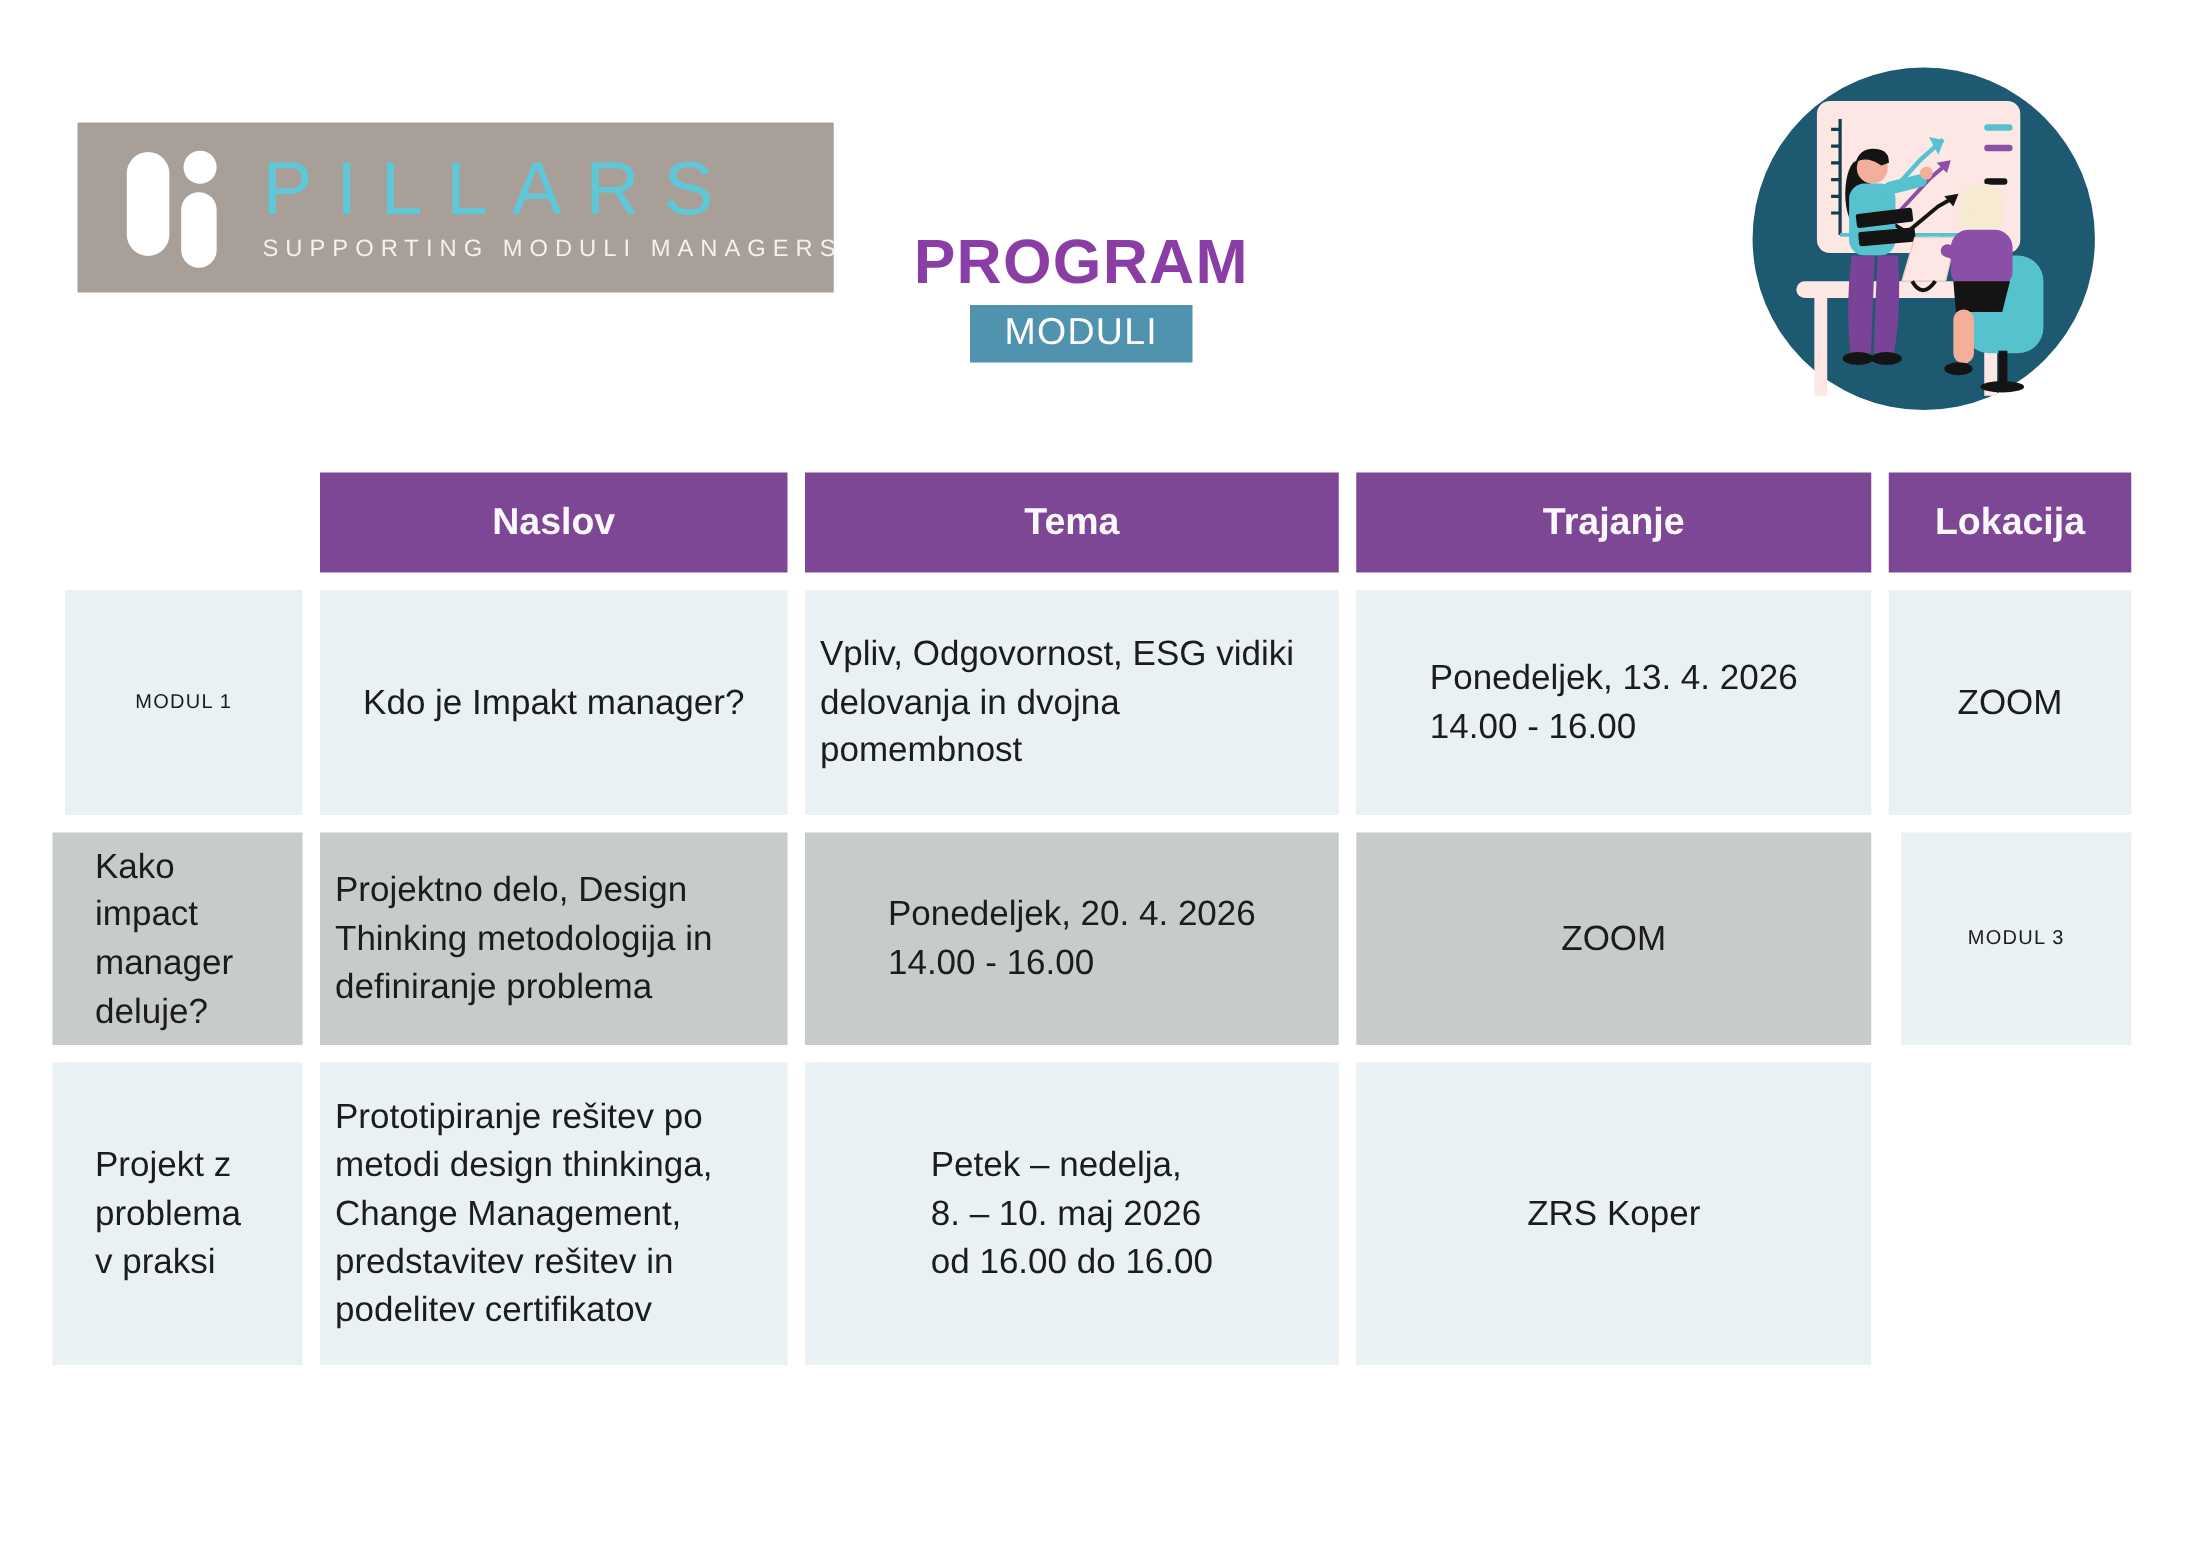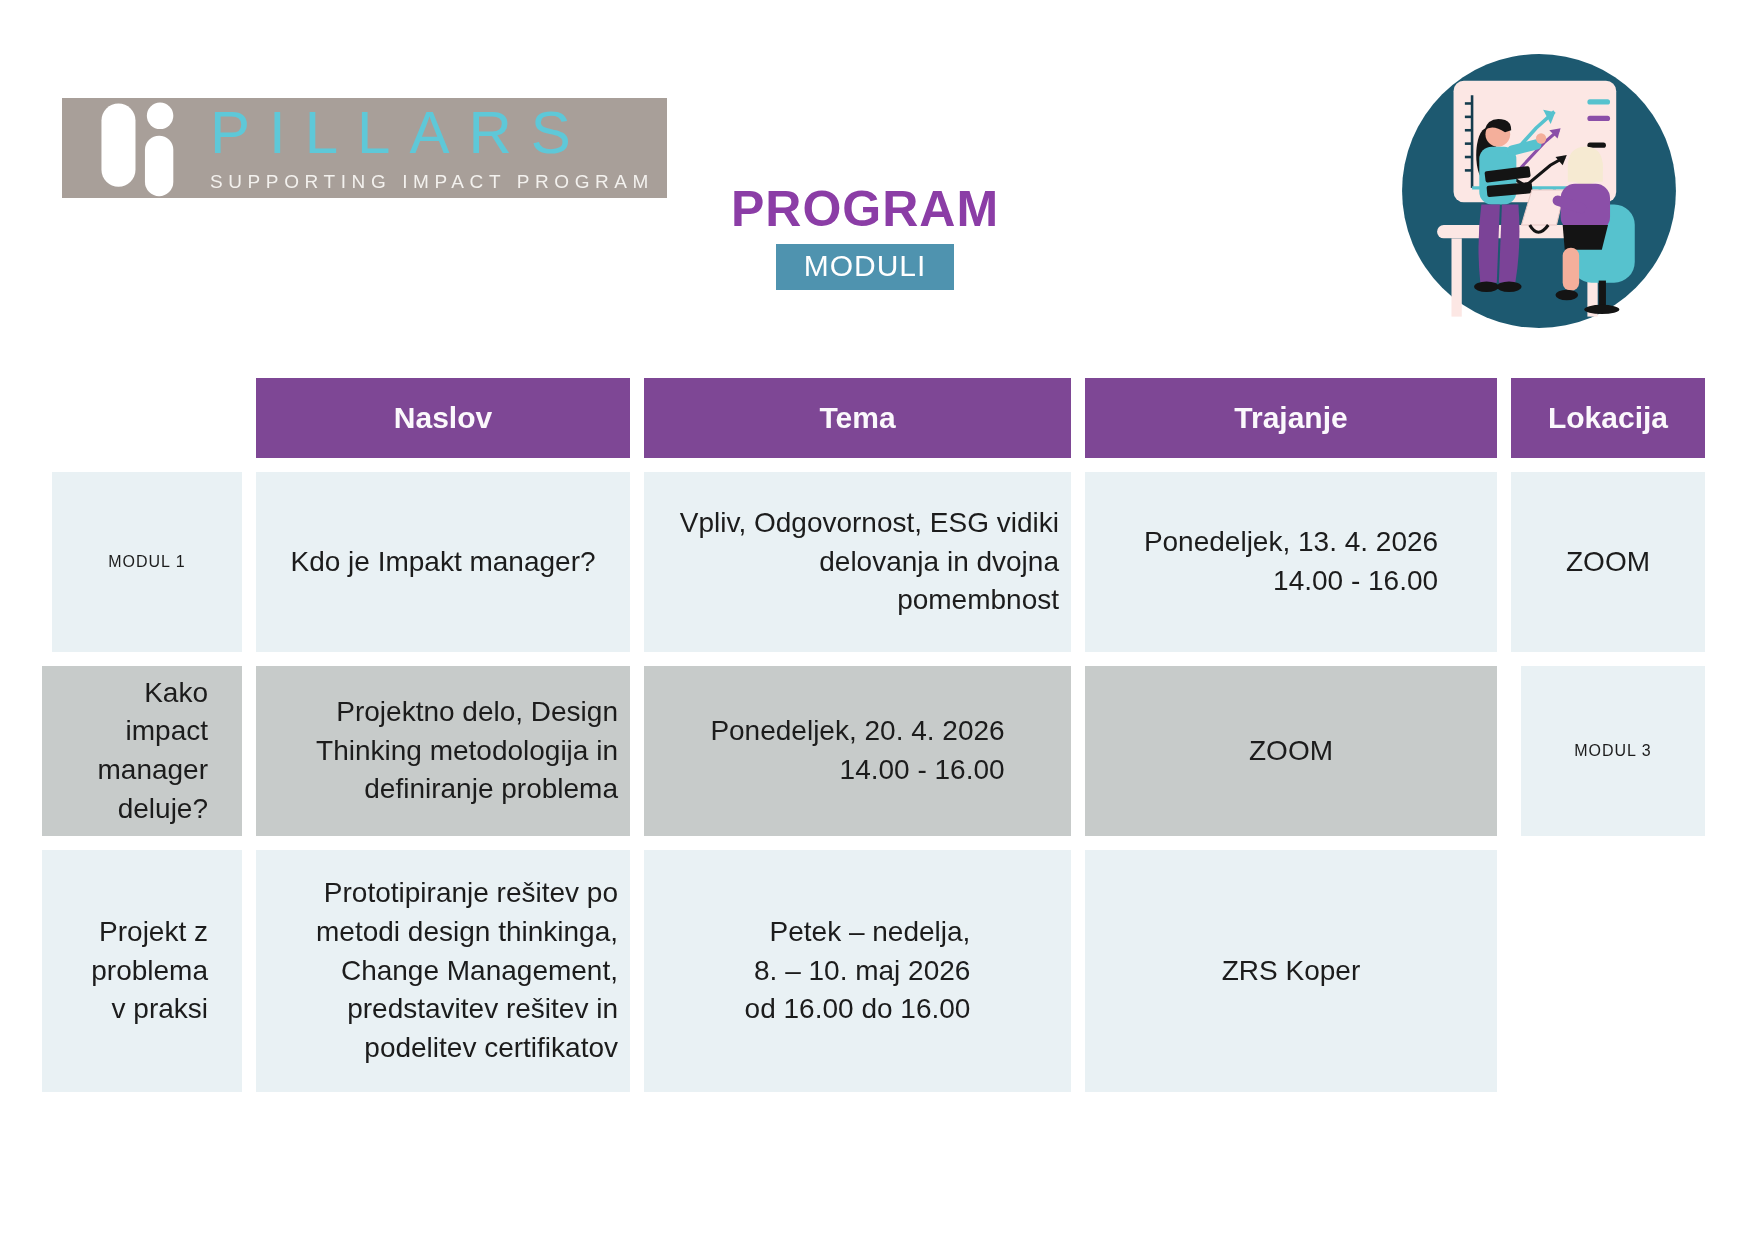--- a/index.html
+++ b/index.html
@@ -8,21 +8,21 @@
     width: 1748px; height: 1240px;
     position: relative;
     overflow: hidden;
     font-family: "Liberation Sans", "DejaVu Sans", sans-serif;
     color: #1c1c1c;
   }
 
   
   .logo {
     position: absolute; left: 62px; top: 98px;
-    width: 605px; height: 100px;
+    width: 605px; height: 136px;
     background: var(--logo_bg);
     display: flex; align-items: center;
     padding: 0 26px 0 30px;
   }
   .logo-icon { width: 104px; height: 108px; flex: 0 0 auto; }
   .logo-text { margin-left: 14px; min-width: 0; }
   .brand {
     font-size: 60px; font-weight: 200; line-height: 1;
     letter-spacing: 19px; color: var(--brand_teal);
     white-space: nowrap;
@@ -61,21 +61,21 @@
   
   .program-table {
     position: absolute; left: 42px; top: 378px;
     display: grid;
     grid-template-columns: 200px 374px 427px 412px 194px;
     grid-template-rows: 80px 180px 170px 242px;
     gap: 14px;
   }
   .cell {
     display: flex; align-items: center; justify-content: center;
-    text-align: right;
+    text-align: left;
   }
   .cell.head {
     background: var(--header_purple);
     color: #fbf8fc; font-size: 30px; font-weight: 700;
   }
   .cell.blank { background: transparent; }
   .row-light { background: var(--row_light); }
   .row-grey  { background: var(--row_grey); }
   .cell.body { font-size: 28px; line-height: 1.38; padding: 0 12px; }
   .cell.module { font-size: 16px; letter-spacing: 1px; margin-left: 10px; }
@@ -88,21 +88,21 @@
 <div class="page">
 
   <div class="logo">
     <svg class="logo-icon" viewBox="0 0 110 110" aria-hidden="true">
       <rect x="10" y="8" width="36" height="88" rx="18" fill="#ffffff"></rect>
       <circle cx="72" cy="21" r="14" fill="#ffffff"></circle>
       <rect x="56" y="42" width="30" height="64" rx="15" fill="#ffffff"></rect>
     </svg>
     <div class="logo-text">
       <div class="brand">PILLARS</div>
-      <div class="tagline">SUPPORTING IMPACT PROGRAM</div>
+      <div class="tagline">SUPPORTING MODULI MANAGERS</div>
     </div>
   </div>
 
   <div class="title-block">
     <div class="title">PROGRAM</div>
     <div class="badge">MODULI</div>
   </div>
 
   <svg class="illustration" viewBox="0 0 270 270" aria-hidden="true">
     <circle cx="135" cy="135" r="133" style="fill:var(--circle_teal)"></circle>

